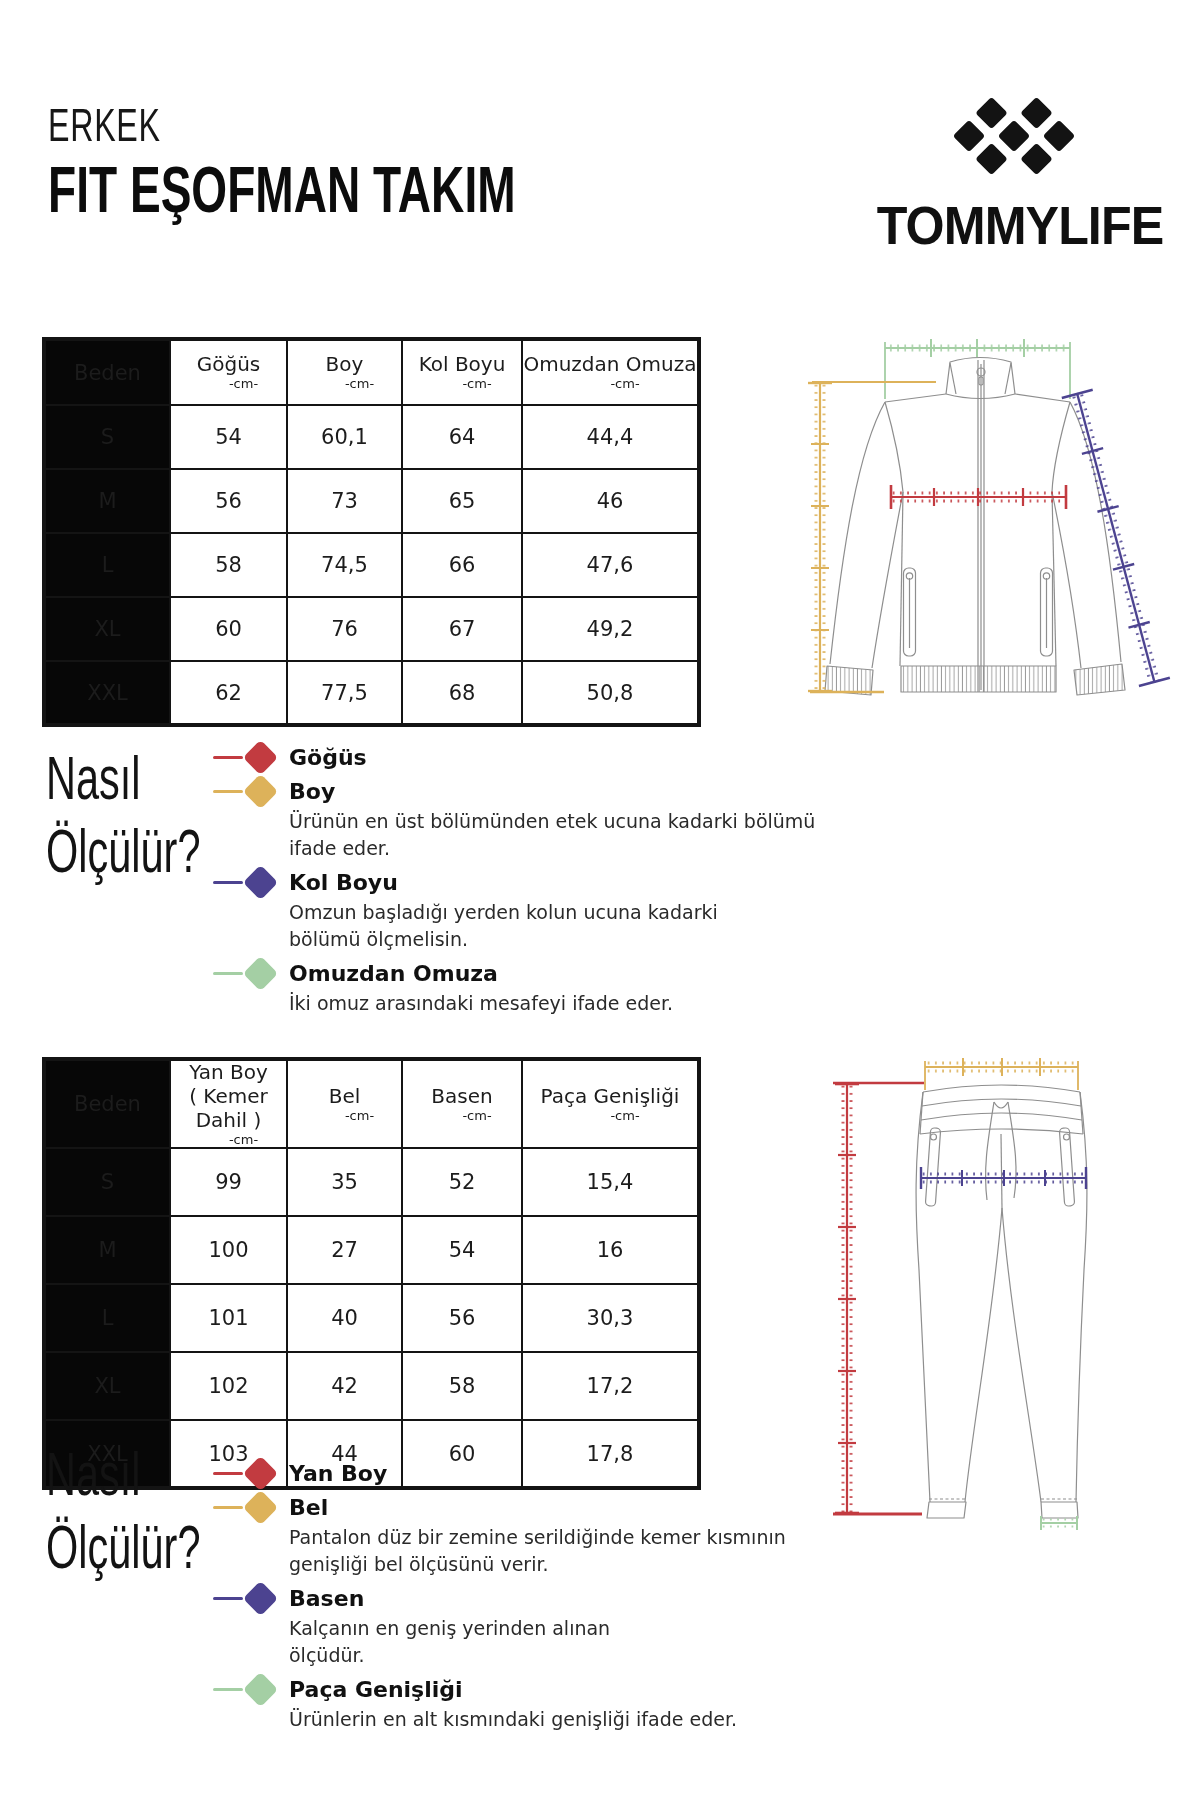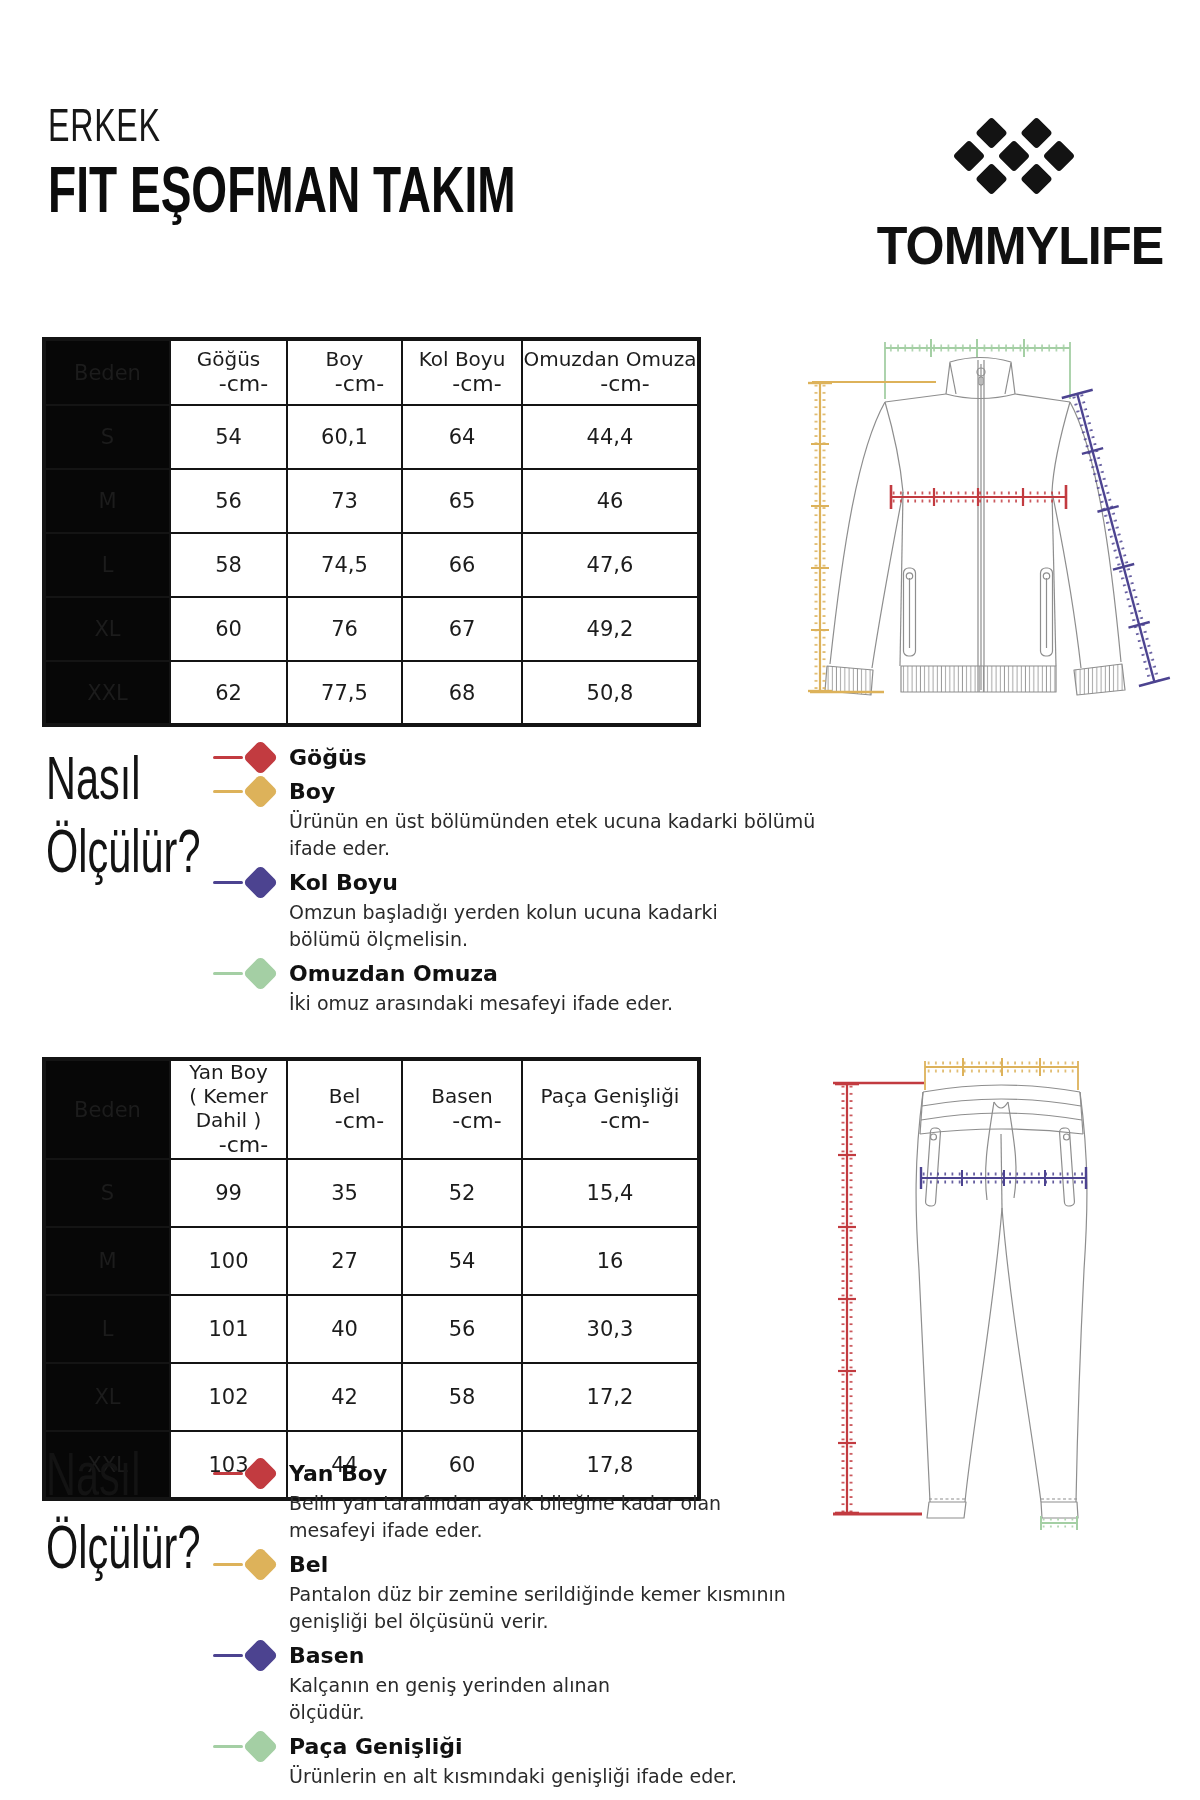--- a/index.html
+++ b/index.html
@@ -7,33 +7,33 @@
         font-family:"DejaVu Sans",sans-serif;color:#1b1b1b;overflow:hidden;}
 
   
   .cond{font-family:"Liberation Sans",sans-serif;transform-origin:left top;white-space:nowrap;}
   #cat{position:absolute;left:48px;top:102px;font-size:46px;line-height:1;
        font-weight:400;transform:scaleX(.70);letter-spacing:1px;color:#171717;}
   #ttl{position:absolute;left:48px;top:158px;font-size:64px;line-height:1;
        font-weight:bold;transform:scaleX(.72);color:#0c0c0c;}
 
   
-  #logo{position:absolute;left:866px;top:108px;width:296px;text-align:center;}
+  #logo{position:absolute;left:866px;top:88px;width:296px;text-align:center;}
   #brand{display:inline-block;font-family:"Liberation Sans",sans-serif;font-weight:bold;
          font-size:54px;line-height:1;transform:scaleX(.93);transform-origin:center top;
          letter-spacing:-1px;color:#101010;margin-top:10px;}
 
   
   table.size{position:absolute;left:42px;border-collapse:collapse;table-layout:fixed;
              width:655px;border:4px solid #141414;background:#fff;}
   table.size td{border:2px solid #141414;text-align:center;vertical-align:middle;
                 padding:0;font-size:21px;color:#1c1c1c;}
   table.size td .t{font-size:20px;line-height:1.14;}
   table.size td .sub{font-size:20px;line-height:1.2;}
-  table.size td .u{font-size:22px;line-height:1.2;padding-left:30px;}
+  table.size td .u{font-size:13px;line-height:1.2;padding-left:30px;}
   td.szc{background:#070707;color:#ffffff;font-size:21px;border-color:#141414;}
   #table1{top:337px;} #table2{top:1057px;}
   #table1 tr.hdr{height:66px;} #table1 tr.row{height:64px;}
   #table2 tr.hdr{height:66px;} #table2 tr.row{height:68px;}
   col.c0{width:126px;} col.c1{width:117px;} col.c2{width:115px;}
   col.c3{width:120px;} col.c4{width:177px;}
 
   
   .mh{position:absolute;left:46px;font-family:"Liberation Sans",sans-serif;
       font-size:61px;line-height:1.2;font-weight:400;transform:scaleX(.68);
@@ -456,22 +456,20 @@
   </div>
 
   <div id="legend2" class="leg">
     <div class="leg-item">
       <span class="leg-icon">
         <span class="dash red"></span>
           <span class="diamond red"></span>
         </span>
       <span class="leg-text">
         <div class="leg-title">Yan Boy</div>
-        <div class="leg-desc">Belin yan tarafından ayak bileğine kadar olan
-mesafeyi ifade eder.</div>
         </span>
     </div>
     <div class="leg-item">
       <span class="leg-icon">
         <span class="dash yellow"></span>
           <span class="diamond yellow"></span>
         </span>
       <span class="leg-text">
         <div class="leg-title">Bel</div>
         <div class="leg-desc">Pantalon düz bir zemine serildiğinde kemer kısmının

